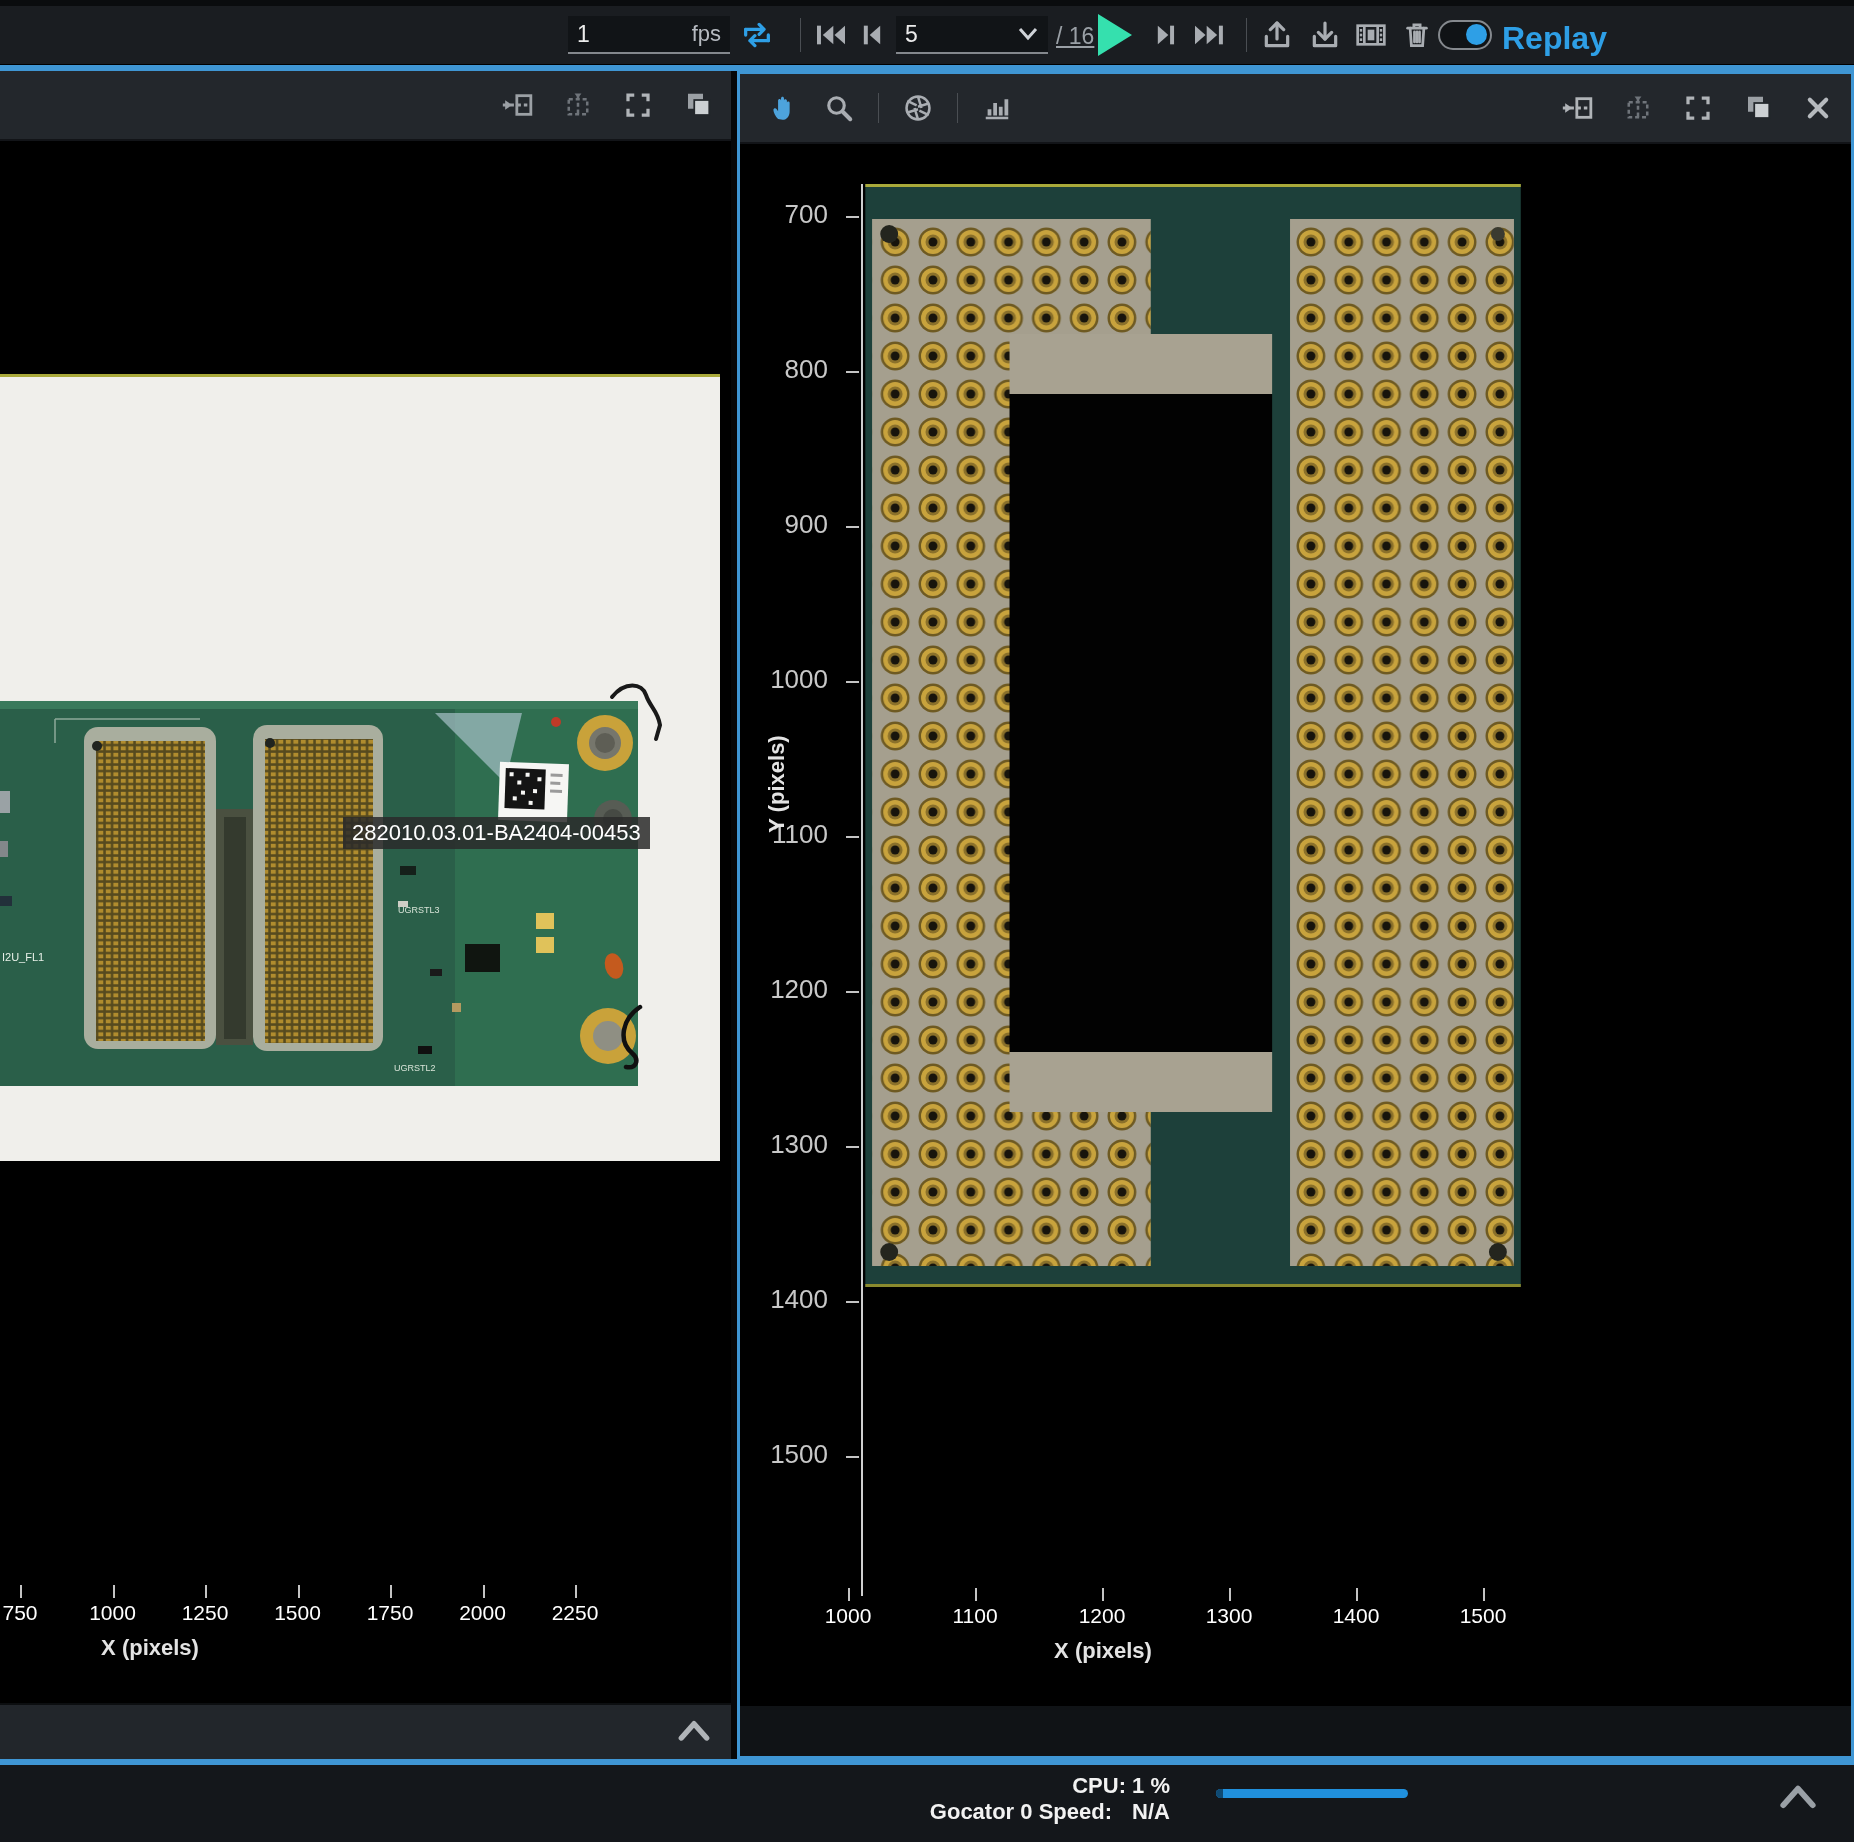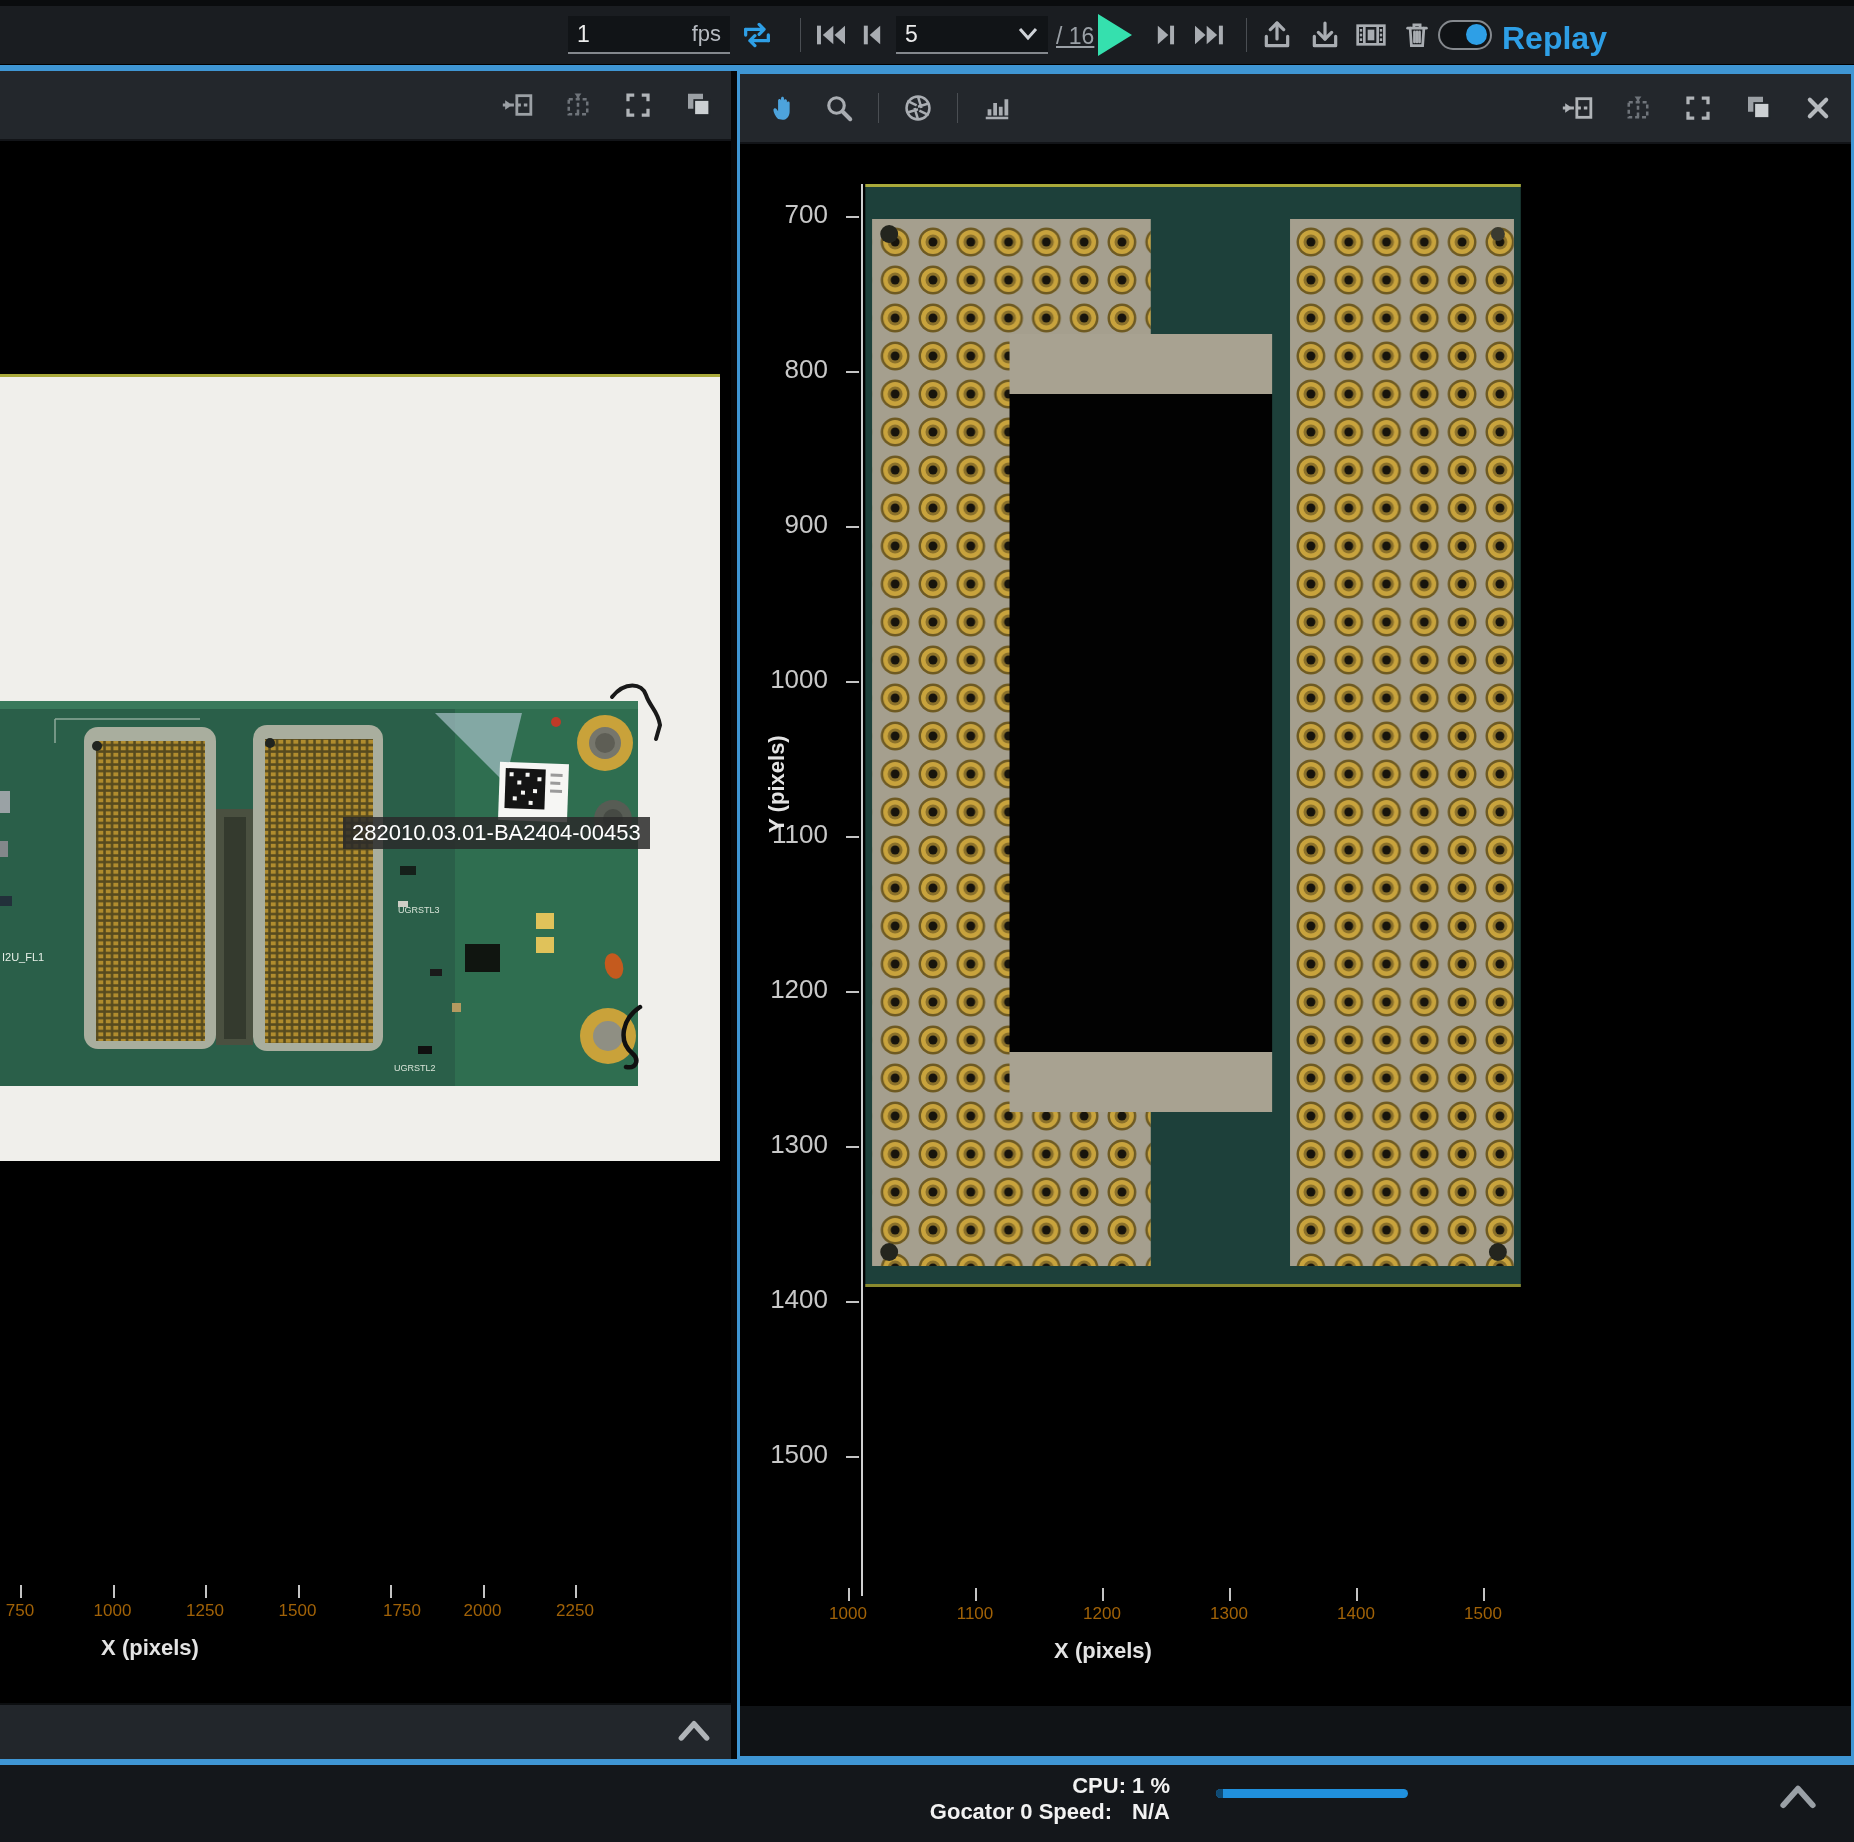--- a/index.html
+++ b/index.html
@@ -24,21 +24,21 @@
   .vsep.small{height:30px;}
   
   .tt{position:absolute;}
   .field{background:#111417;border-bottom:2px solid #84888d;display:flex;align-items:center;justify-content:space-between;padding:0 9px;box-sizing:border-box;}
   .field .val{font-size:23px;color:#ececec;}
   .field .unit{font-size:22px;color:#b6bac0;}
   .total{font-size:23px;color:#9aa0a6;}
   
   .ticks{position:absolute;inset:0;pointer-events:none;}
   .xticks .tick-dash{position:absolute;top:1444px;width:2px;height:13px;background:#c4c4c4;}
-  .xticks .tick-label{position:absolute;top:1460px;transform:translateX(-50%);font-size:17px;color:#a16207;white-space:nowrap;}
+  .xticks .tick-label{position:absolute;top:1460px;transform:translateX(-50%);font-size:21px;color:#ffffff;white-space:nowrap;}
   .yticks .tick-dash{position:absolute;left:106px;width:13px;height:2px;background:#c4c4c4;}
   .yticks .tick-label{position:absolute;left:18px;width:70px;text-align:right;transform:translateY(-55%);font-size:26px;color:#c8c8c8;}
   .axis-label{position:absolute;font-size:22px;font-weight:bold;color:#e3e3e3;white-space:nowrap;}
   .overlay-label{position:absolute;left:343px;top:676px;height:32px;line-height:32px;padding:0 9px;
        background:rgba(42,42,42,.85);color:#fff;font-size:22px;white-space:nowrap;}
   .footer-label{font-size:24px;font-weight:bold;color:#f0f0f0;margin-left:10px;}
   .footer-badge{font-size:24px;color:#8e9398;margin-left:10px;}
   .chev-right{position:absolute;right:18px;top:12px;}
   
   .status-bar{height:78px;background:#14171b;position:relative;}
@@ -286,21 +286,21 @@
       <div class="ticks xticks">
           <div class="tick-dash" style="left: 20px;"></div>
           <div class="tick-label" style="left: 20px;">750</div>
           <div class="tick-dash" style="left: 112.5px;"></div>
           <div class="tick-label" style="left: 112.5px;">1000</div>
           <div class="tick-dash" style="left: 205px;"></div>
           <div class="tick-label" style="left: 205px;">1250</div>
           <div class="tick-dash" style="left: 297.5px;"></div>
           <div class="tick-label" style="left: 297.5px;">1500</div>
           <div class="tick-dash" style="left: 390px;"></div>
-          <div class="tick-label" style="left: 402px;">1750</div>
+          <div class="tick-label" style="left: 390px;">1750</div>
           <div class="tick-dash" style="left: 482.5px;"></div>
           <div class="tick-label" style="left: 482.5px;">2000</div>
           <div class="tick-dash" style="left: 575px;"></div>
           <div class="tick-label" style="left: 575px;">2250</div>
         </div>
       <div class="axis-label" style="top:1494px;left:150px;transform:translateX(-50%);">X (pixels)</div>
     </div>
 
     <div class="panel-footer">
       <div class="chev-right">

